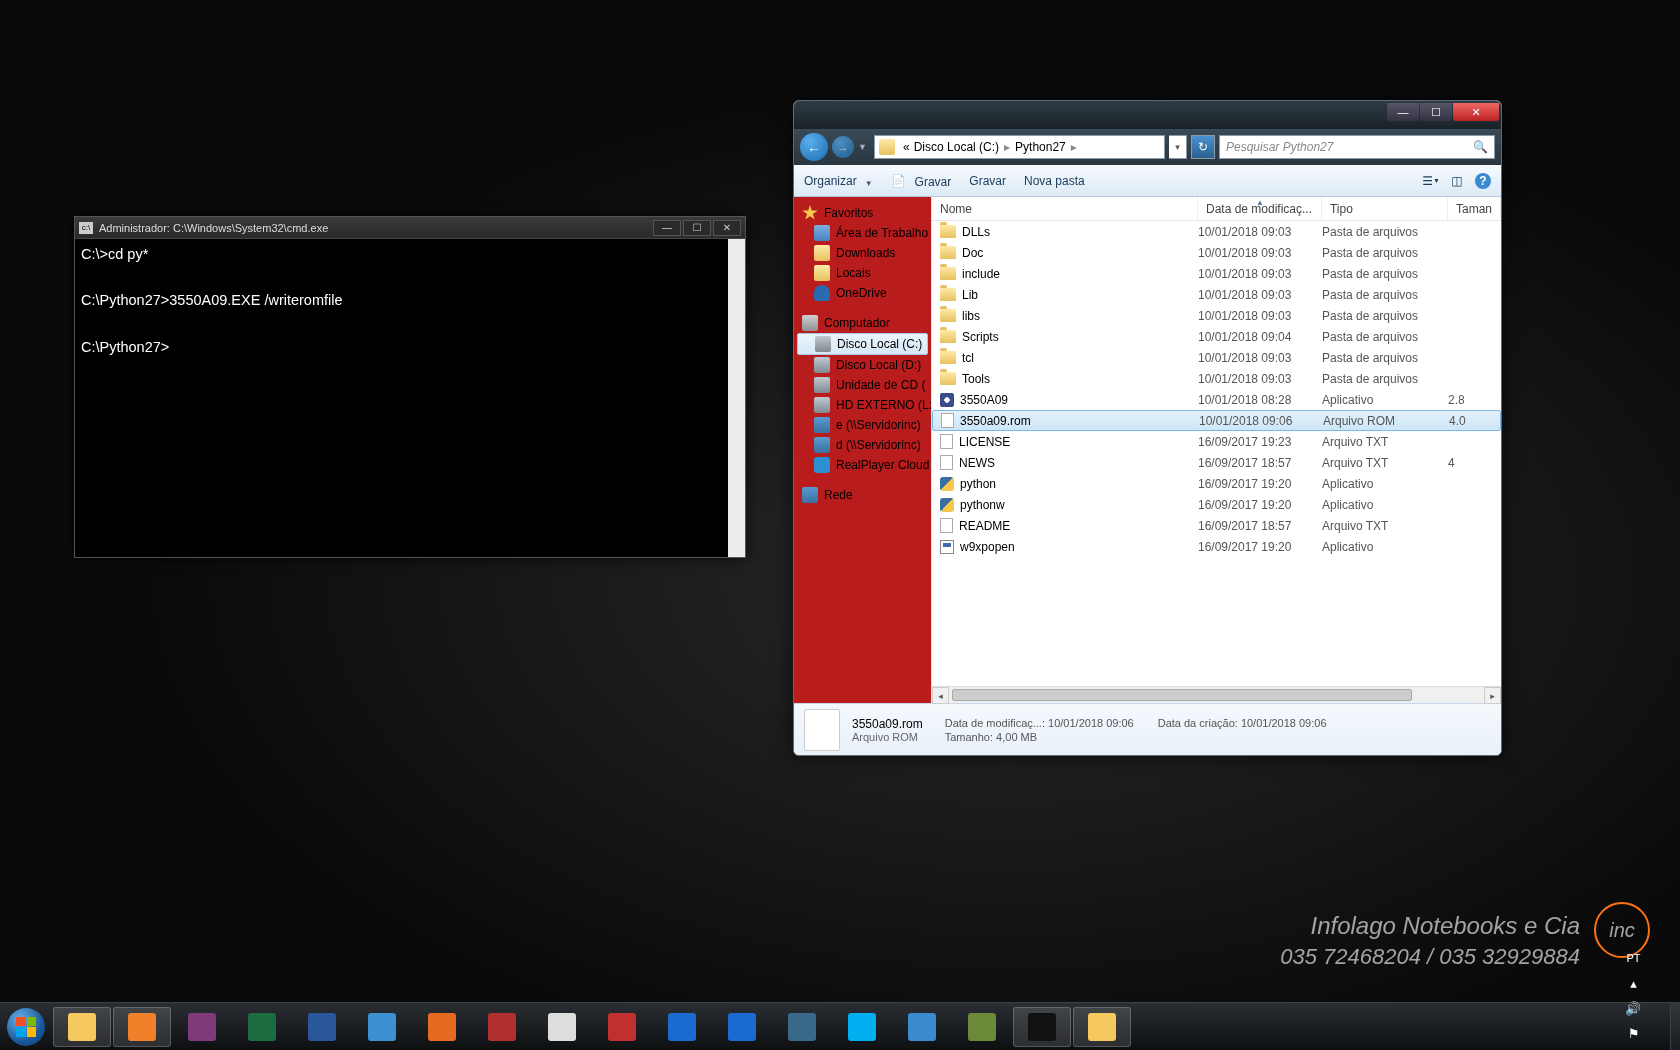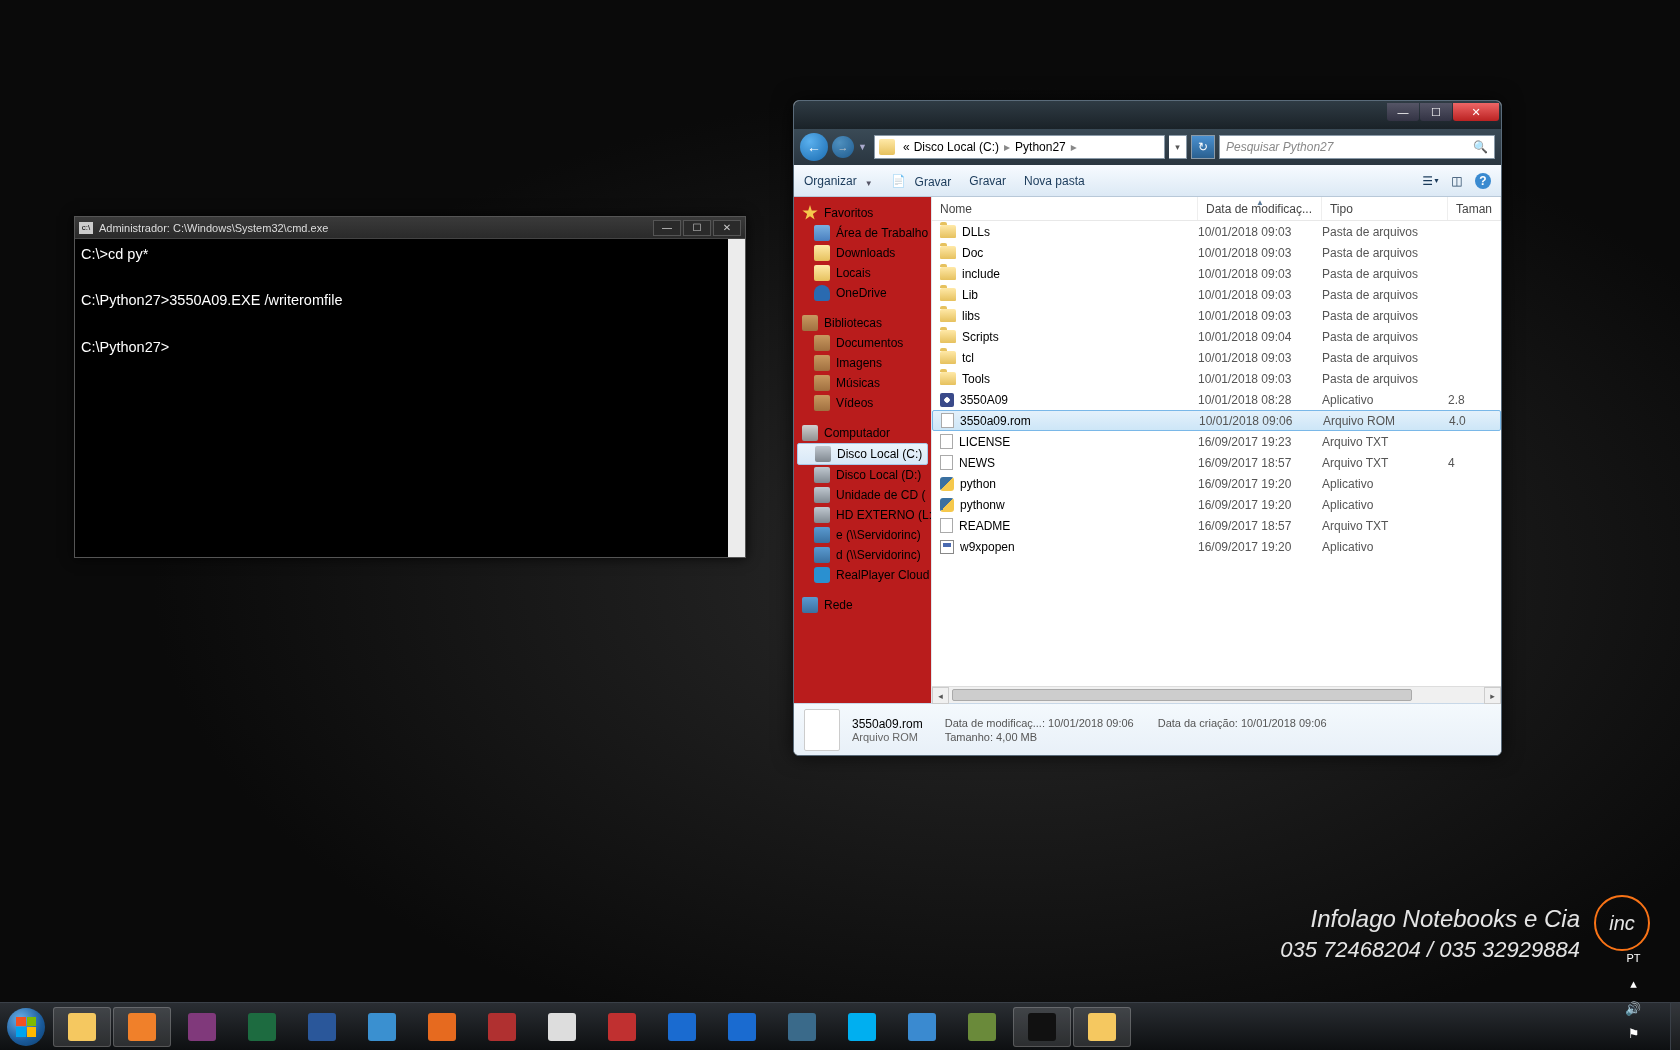--- a/index.html
+++ b/index.html
@@ -1,20 +1,20 @@
 <!DOCTYPE html>
 <html><head>
 <meta charset="utf-8">
 <style>
 * { margin: 0; padding: 0; box-sizing: border-box; font-family: "Segoe UI", Tahoma, sans-serif; }
 body { width: 1680px; height: 1050px; background: #0a0a0a; position: relative; overflow: hidden; font-size: 12px; }
 
 
 .desktop-bg { position: absolute; inset: 0; background: radial-gradient(ellipse at 60% 55%, #2a2a2a 0%, #0a0a0a 60%); }
-.watermark { position: absolute; right: 100px; bottom: 87px; color: #e5e5e5; text-align: right; font-family: cursive; margin-top: 40px; }
+.watermark { position: absolute; right: 100px; bottom: 80px; color: #a3a3a3; text-align: right; font-family: cursive; margin-top: 40px; }
 .watermark .line1 { font-size: 24px; font-style: italic; }
 .watermark .line2 { font-size: 22px; font-style: italic; margin-top: 4px; }
 .watermark .circle { position: absolute; right: -70px; top: -10px; width: 56px; height: 56px; border: 2px solid #f97316; border-radius: 50%; display: flex; align-items: center; justify-content: center; font-style: italic; font-size: 20px; }
 
 
 .cmd-window { position: absolute; left: 74px; top: 216px; width: 672px; height: 342px; background: #000; border: 1px solid #555; box-shadow: 0 0 12px rgba(0,0,0,.8); }
 .cmd-title { height: 22px; background: linear-gradient(#3a3a3a,#2a2a2a); display: flex; align-items: center; padding: 0 4px; border-bottom: 1px solid #444; }
 .cmd-title-icon { width: 14px; height: 12px; background: #ccc; margin-right: 6px; font-size: 8px; color: #000; display: flex; align-items: center; justify-content: center; }
 .cmd-title-text { color: #ddd; font-size: 11px; flex: 1; }
 .cmd-winbtns { display: flex; gap: 2px; }
@@ -212,42 +212,20 @@
             <span class="sb-ico ico-folder"></span>
             <span>Locais</span>
           </div>
           <div class="sb-item">
             <span class="sb-ico ico-cloud"></span>
             <span>OneDrive</span>
           </div>
         </div>
         <div class="sb-group">
           <div class="sb-item header">
-            <span class="sb-ico ico-lib"></span>
-            <span>Bibliotecas</span>
-          </div>
-          <div class="sb-item">
-            <span class="sb-ico ico-lib"></span>
-            <span>Documentos</span>
-          </div>
-          <div class="sb-item">
-            <span class="sb-ico ico-lib"></span>
-            <span>Imagens</span>
-          </div>
-          <div class="sb-item">
-            <span class="sb-ico ico-lib"></span>
-            <span>Músicas</span>
-          </div>
-          <div class="sb-item">
-            <span class="sb-ico ico-lib"></span>
-            <span>Vídeos</span>
-          </div>
-        </div>
-        <div class="sb-group">
-          <div class="sb-item header">
             <span class="sb-ico ico-pc"></span>
             <span>Computador</span>
           </div>
           <div class="sb-item sel">
             <span class="sb-ico ico-disk"></span>
             <span>Disco Local (C:)</span>
           </div>
           <div class="sb-item">
             <span class="sb-ico ico-disk"></span>
             <span>Disco Local (D:)</span>

